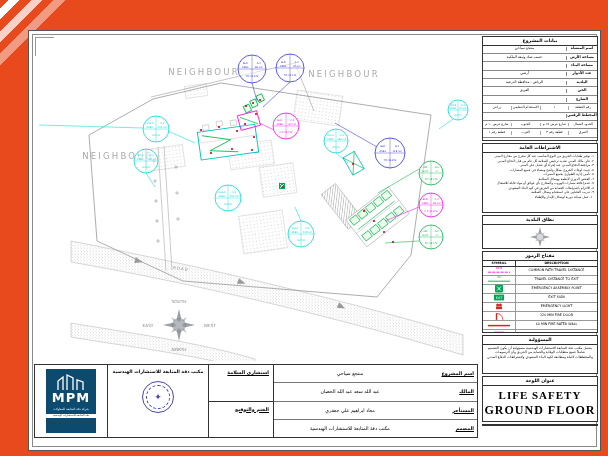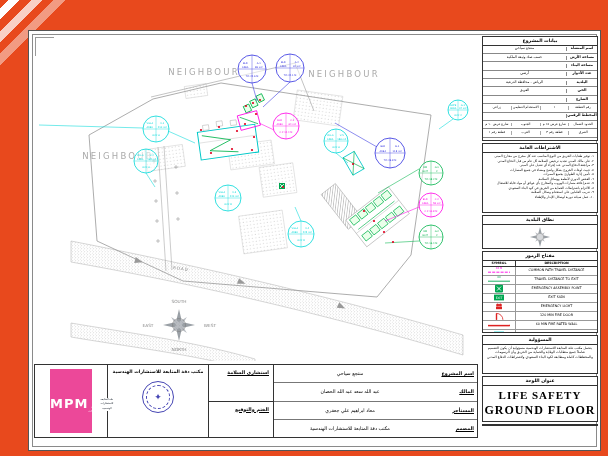--- a/index.html
+++ b/index.html
@@ -54,21 +54,21 @@
   .meta-col{flex:1;border-left:0.6px solid #333;display:flex;flex-direction:column;}
   .meta-col:last-child{border-left:none;}
   .meta-label{font-size:3.2px;font-weight:bold;text-align:center;border-bottom:0.5px solid #888;padding:1px 0;}
   .meta-value{font-size:3.6px;text-align:center;padding-top:2px;}
 
   
   .bottom-strip{position:absolute;left:5px;top:333px;width:444px;height:74px;
     border:1px solid #333;box-sizing:border-box;display:flex;background:#fff;}
   .bs-logo{width:72px;flex:none;border-right:1px solid #333;display:flex;
            align-items:center;justify-content:center;}
-  .logo-box{width:42px;height:64px;background:#ec4899;display:flex;flex-direction:row;
+  .logo-box{width:50px;height:64px;background:#0c4a6e;display:flex;flex-direction:column;
             align-items:center;justify-content:flex-start;padding-top:4px;box-sizing:border-box;}
   .logo-mpm{color:#fff;font-size:13px;font-weight:bold;letter-spacing:1px;line-height:1;}
   .logo-cap{color:#fff;font-size:3px;margin-top:3px;direction:rtl;}
   .logo-strip{background:#fff;color:#252E39;font-size:2.6px;margin-top:3px;width:52px;
               text-align:center;line-height:1.6;}
   .bs-company{width:100px;flex:none;border-right:1px solid #333;display:flex;
               flex-direction:column;align-items:center;padding-top:4px;}
   .company-name{font-size:4.6px;font-weight:bold;direction:rtl;text-align:center;}
   .stamp{width:30px;height:30px;border:1.2px solid #4646B4;border-radius:50%;margin-top:7px;
          display:flex;align-items:center;justify-content:center;position:relative;}

